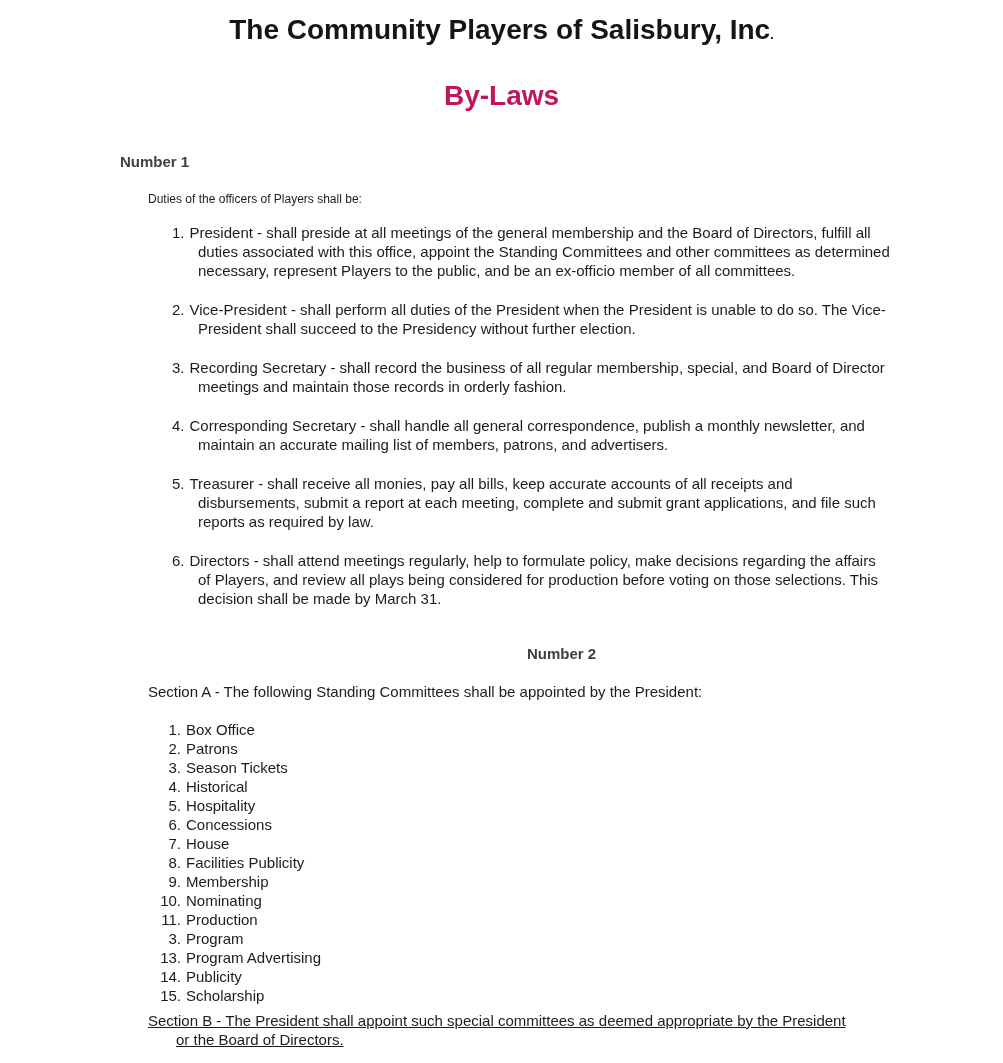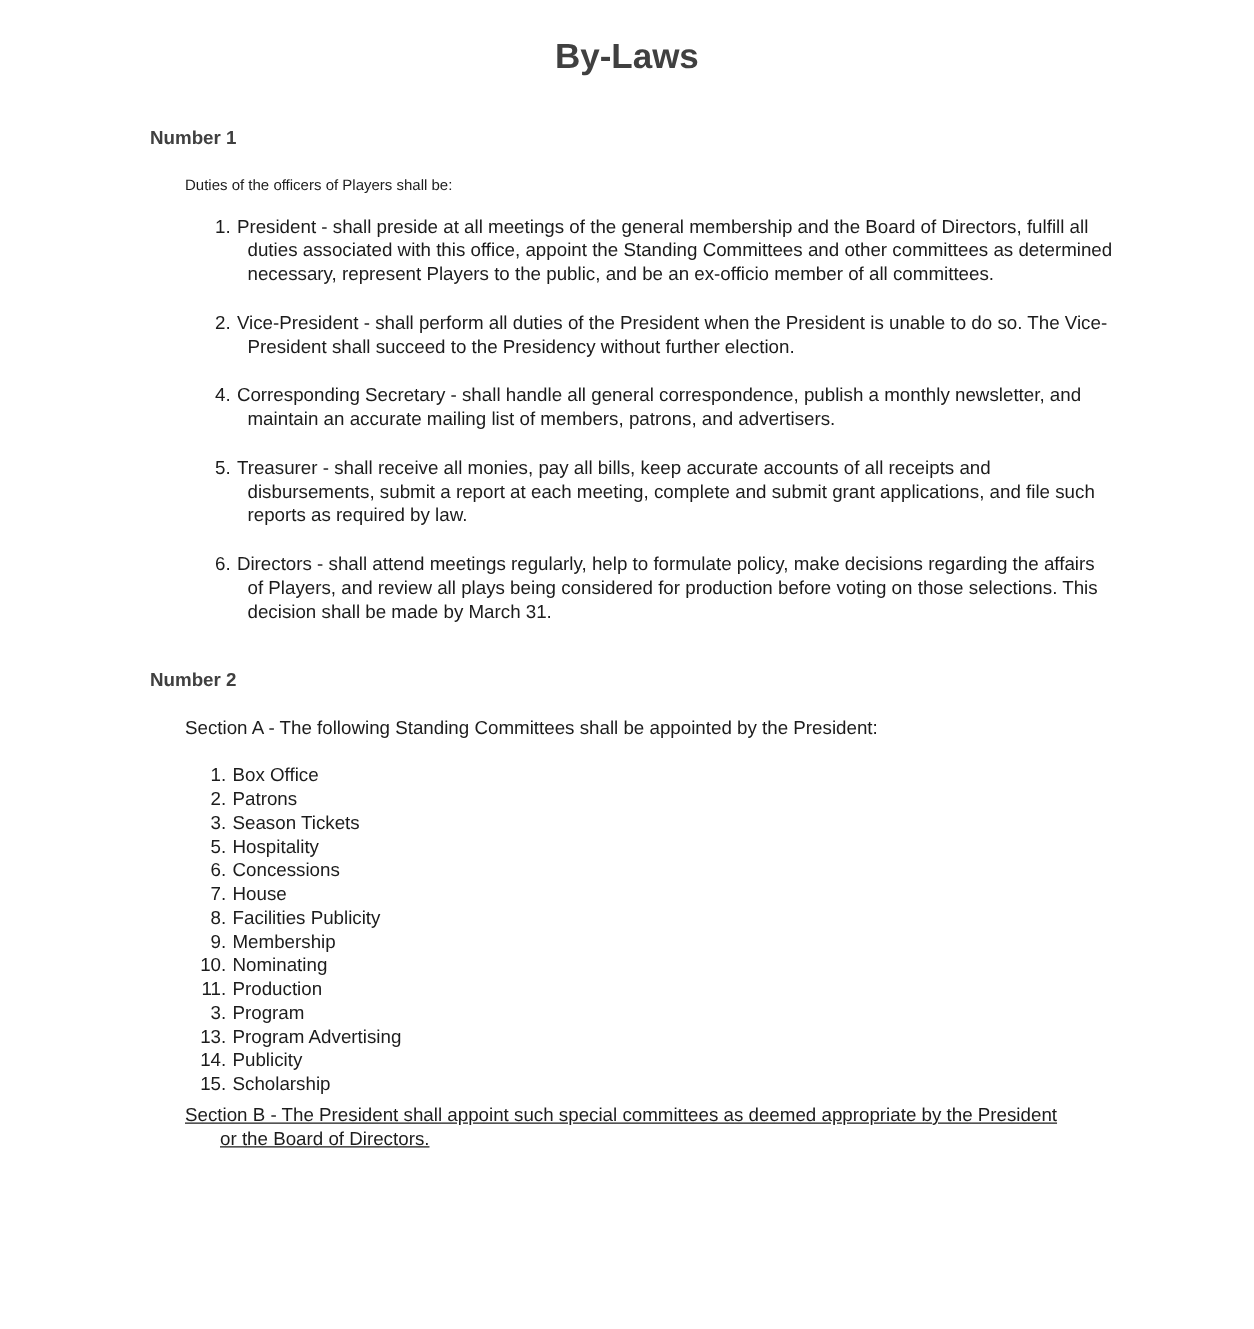--- a/index.html
+++ b/index.html
@@ -26,31 +26,31 @@
     font-weight: bold;
     color: #151515;
   }
   .title-period { font-size: 13px; font-weight: bold; }
   .doc-subtitle {
     margin: 29px 0 0 0;
     text-align: center;
     font-size: 28px;
     line-height: 32px;
     font-weight: bold;
-    color: #404040;
+    color: #be185d;
   }
   .sec-heading {
     margin: 0 0 0 120px;
     font-size: 15px;
     line-height: 19px;
     font-weight: bold;
     color: #404040;
   }
   .heading-n1 { margin-top: 40px; }
-  .heading-n2 { margin-top: 36px; }
+  .heading-n2 { margin-top: 36px; text-align: center; }
   .intro {
     margin: 19px 0 0 148px;
     font-size: 12px;
     line-height: 19px;
   }
   .duties {
     margin: 14px 0 0 172px;
     width: 718px;
     font-size: 15px;
     line-height: 19px;
@@ -81,43 +81,46 @@
     min-width: 33px;
     text-align: right;
     margin-right: 5px;
   }
 </style>
 </head>
 <body>
 
 <div class="page">
 
+  <h1 class="doc-title"><span>The Community Players of Salisbury, Inc</span><span class="title-period">.</span></h1>
 
   <h2 class="doc-subtitle">By-Laws</h2>
 
   <div class="sec-heading heading-n1">Number 1</div>
 
   <p class="intro">Duties of the officers of Players shall be:</p>
 
   <div class="duties">
       <div class="duty"><span class="duty-num">1.</span><span>President - shall preside at all meetings of the general membership and the Board of Directors, fulfill all duties associated with this office, appoint the Standing Committees and other committees as determined necessary, represent Players to the public, and be an ex-officio member of all committees.</span></div>
       <div class="duty"><span class="duty-num">2.</span><span>Vice-President - shall perform all duties of the President when the President is unable to do so. The Vice-President shall succeed to the Presidency without further election.</span></div>
+      <div class="duty"><span class="duty-num">3.</span><span>Recording Secretary - shall record the business of all regular membership, special, and Board of Director meetings and maintain those records in orderly fashion.</span></div>
       <div class="duty"><span class="duty-num">4.</span><span>Corresponding Secretary - shall handle all general correspondence, publish a monthly newsletter, and maintain an accurate mailing list of members, patrons, and advertisers.</span></div>
       <div class="duty"><span class="duty-num">5.</span><span>Treasurer - shall receive all monies, pay all bills, keep accurate accounts of all receipts and disbursements, submit a report at each meeting, complete and submit grant applications, and file such reports as required by law.</span></div>
       <div class="duty"><span class="duty-num">6.</span><span>Directors - shall attend meetings regularly, help to formulate policy, make decisions regarding the affairs of Players, and review all plays being considered for production before voting on those selections. This decision shall be made by March 31.</span></div>
     </div>
 
   <div class="sec-heading heading-n2">Number 2</div>
 
   <p class="para-hang">Section A - The following Standing Committees shall be appointed by the President:</p>
 
   <div class="committees">
       <div class="comm"><span class="comm-num">1.</span><span>Box Office</span></div>
       <div class="comm"><span class="comm-num">2.</span><span>Patrons</span></div>
       <div class="comm"><span class="comm-num">3.</span><span>Season Tickets</span></div>
+      <div class="comm"><span class="comm-num">4.</span><span>Historical</span></div>
       <div class="comm"><span class="comm-num">5.</span><span>Hospitality</span></div>
       <div class="comm"><span class="comm-num">6.</span><span>Concessions</span></div>
       <div class="comm"><span class="comm-num">7.</span><span>House</span></div>
       <div class="comm"><span class="comm-num">8.</span><span>Facilities Publicity</span></div>
       <div class="comm"><span class="comm-num">9.</span><span>Membership</span></div>
       <div class="comm"><span class="comm-num">10.</span><span>Nominating</span></div>
       <div class="comm"><span class="comm-num">11.</span><span>Production</span></div>
       <div class="comm"><span class="comm-num">3.</span><span>Program</span></div>
       <div class="comm"><span class="comm-num">13.</span><span>Program Advertising</span></div>
       <div class="comm"><span class="comm-num">14.</span><span>Publicity</span></div>

